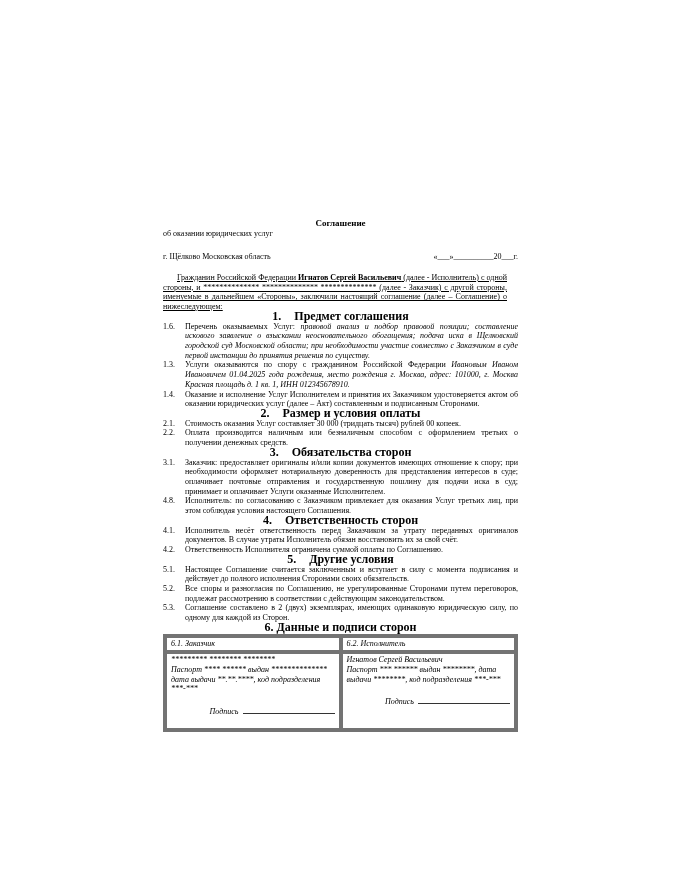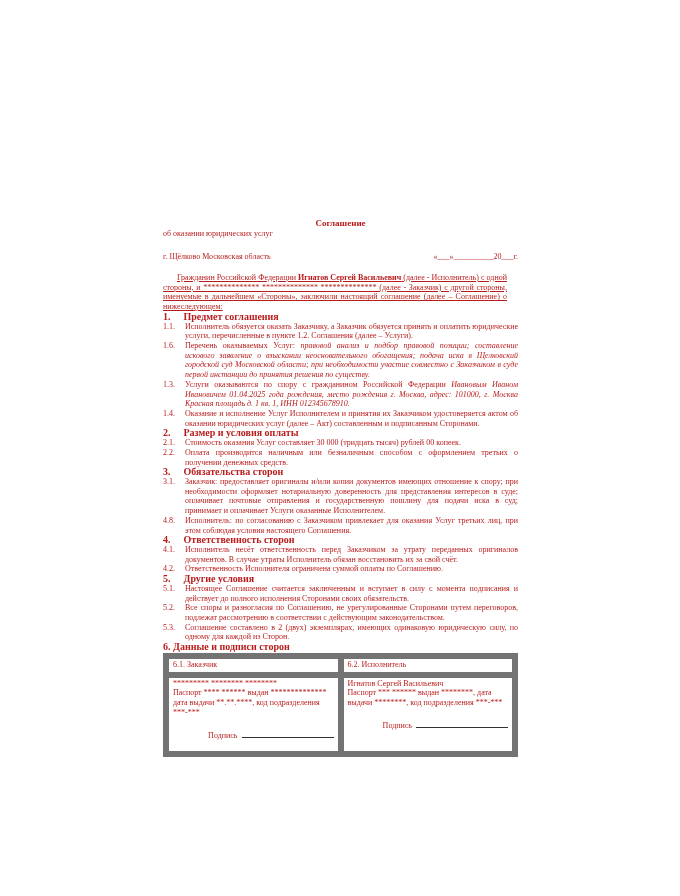--- a/index.html
+++ b/index.html
@@ -8,21 +8,21 @@
     background: #ffffff;
   }
   .page {
     position: relative;
     width: 680px;
     height: 896px;
     background: #ffffff;
     box-sizing: border-box;
     padding: 218px 162px 0 163px;
     font-family: "Liberation Serif", "DejaVu Serif", serif;
-    color: #b91c1c;
+    color: #000000;
     overflow: hidden;
   }
   .title {
     text-align: center;
     font-weight: bold;
     font-size: 9px;
     line-height: 11px;
   }
   .subtitle {
     text-align: left;
@@ -38,46 +38,47 @@
   }
   .intro {
     margin: 11px 11px 0 0;
     font-size: 8px;
     line-height: 9.7px;
     text-align: justify;
     text-indent: 14px;
     text-decoration: underline;
   }
   .sec-h {
-    text-align: left;
+    text-align: center;
     font-weight: bold;
-    font-size: 10px;
+    font-size: 12px;
     line-height: 9.8px;
   }
   .sec-h .sec-num { margin-right: 13px; }
   .clause {
     display: flex;
     font-size: 8px;
     line-height: 9.7px;
   }
   .cnum { flex: 0 0 22px; width: 22px; }
   .ctext { flex: 1; text-align: justify; }
   .ctext i { font-style: italic; }
   .parties {
     width: 100%;
     border-collapse: collapse;
     margin-top: 1px;
     font-size: 8px;
     line-height: 9.7px;
     table-layout: fixed;
   }
   .parties td {
-    border: 6px solid #737373;
+    border: 4px solid #737373;
     padding: 1px 4px 2px 4px;
     vertical-align: top;
+    font-style: italic;
   }
   .sign-line {
     margin: 11px 0 9px 0;
     text-align: right;
   }
   .sline {
     display: inline-block;
     width: 92px;
     height: 8px;
     border-bottom: 1px solid #333333;
@@ -93,24 +94,20 @@
   <div class="subtitle">об оказании юридических услуг</div>
 
   <div class="place-date">
     <span>г. Щёлково Московская область</span>
     <span>«___»__________20___г.</span>
   </div>
 
   <p class="intro"><span>Гражданин Российской Федерации </span><b>Игнатов Сергей Васильевич</b><span> (далее - Исполнитель) с одной стороны, и ************** ************** ************** (далее - Заказчик) с другой стороны, именуемые в дальнейшем «Стороны», заключили настоящий соглашение (далее – Соглашение) о нижеследующем:</span></p>
 
   <div class="sec-h"><span class="sec-num">1.</span><span>Предмет соглашения</span></div>
-  <div class="clause">
-      <span class="cnum">1.1.</span>
-      <div class="ctext"><span>Исполнитель обязуется оказать Заказчику, а Заказчик обязуется принять и оплатить юридические услуги, перечисленные в пункте 1.2. Соглашения (далее – Услуги).</span><i></i></div>
-    </div>
   <div class="clause">
       <span class="cnum">1.6.</span>
       <div class="ctext"><span>Перечень оказываемых Услуг: </span><i>правовой анализ и подбор правовой позиции; составление искового заявление о взыскании неосновательного обогащения; подача иска в Щелковский городской суд Московской области; при необходимости участие совместно с Заказчиком в суде первой инстанции до принятия решения по существу.</i></div>
     </div>
   <div class="clause">
       <span class="cnum">1.3.</span>
       <div class="ctext"><span>Услуги оказываются по спору с гражданином Российской Федерации </span><i>Ивановым Иваном Ивановичем 01.04.2025 года рождения, место рождения г. Москва, адрес: 101000, г. Москва Красная площадь д. 1 кв. 1, ИНН 012345678910.</i></div>
     </div>
   <div class="clause">
       <span class="cnum">1.4.</span>

